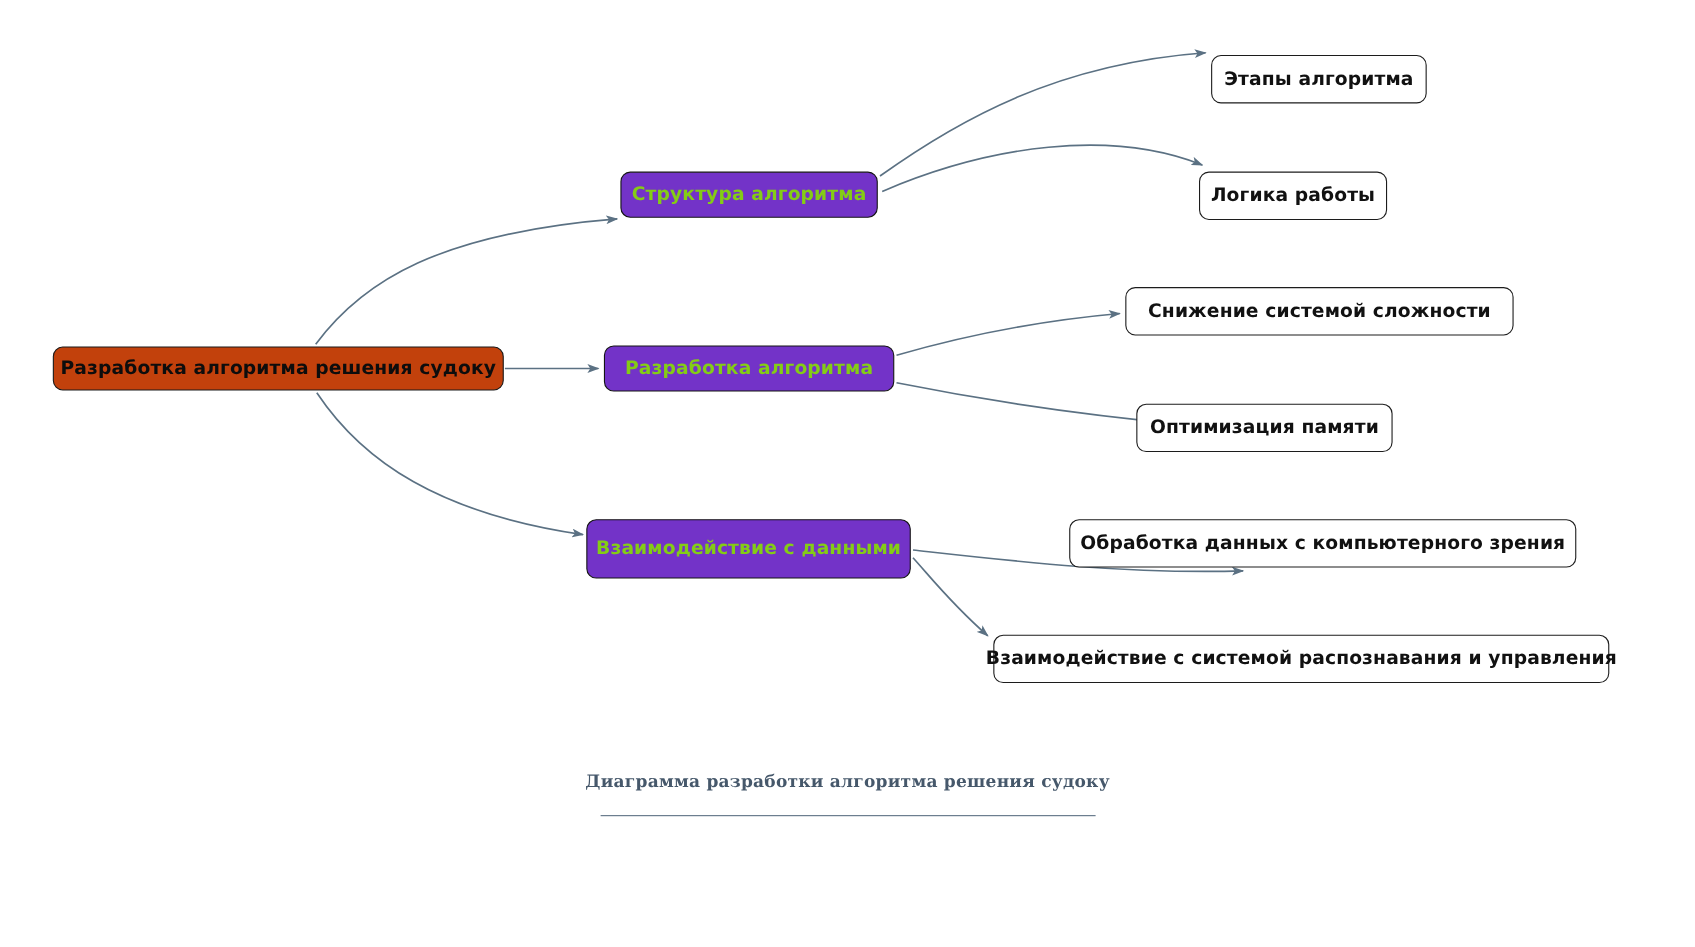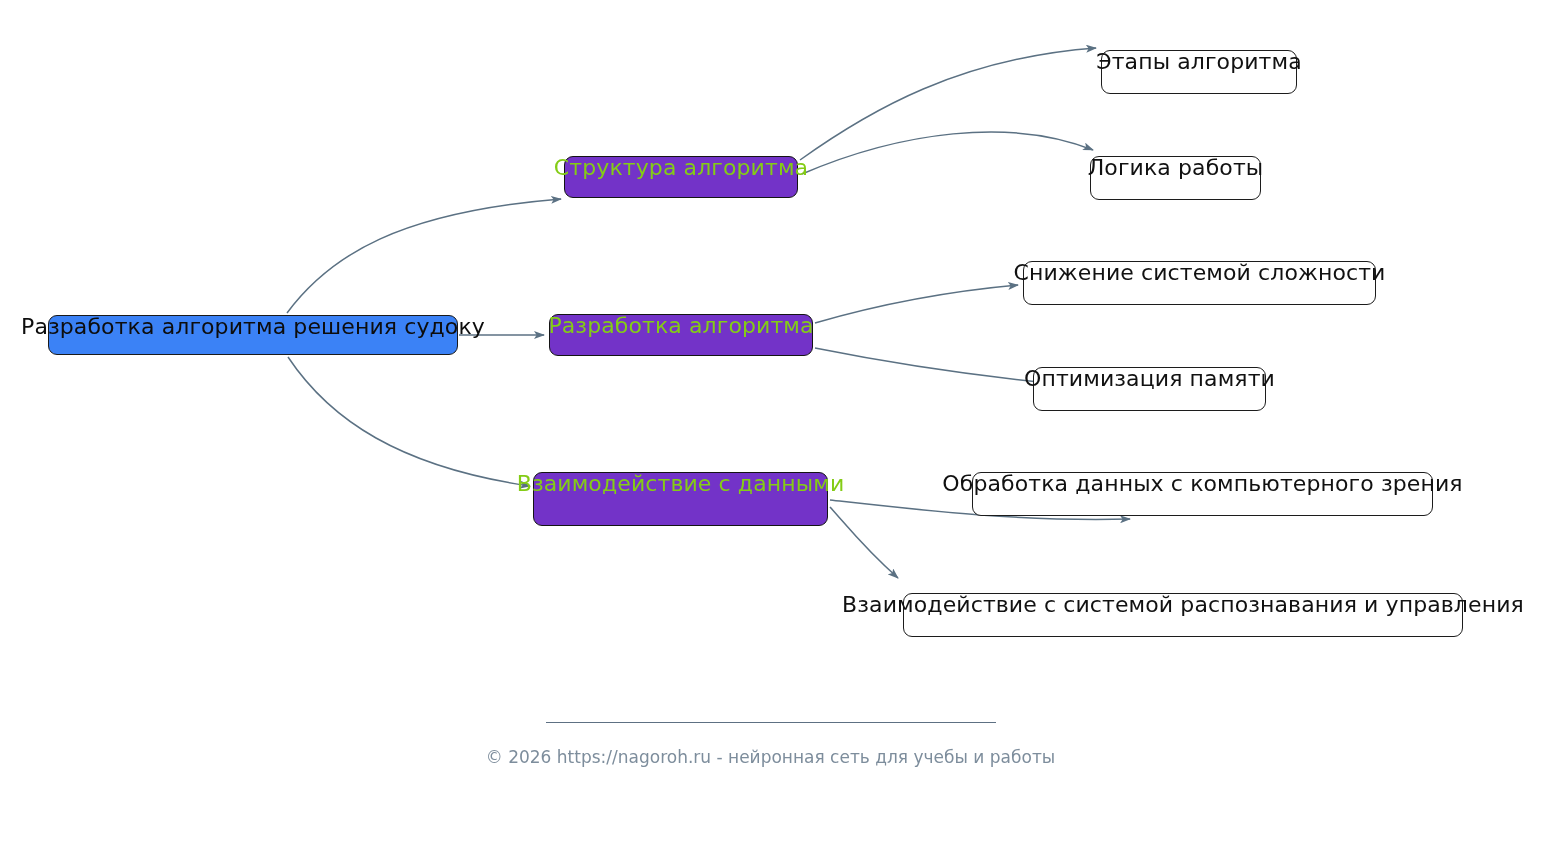--- a/index.html
+++ b/index.html
@@ -29,33 +29,35 @@
     top: 0;
     width: 1541px;
     height: 861px;
     pointer-events: none;
   }
 
   .node {
     position: absolute;
     box-sizing: border-box;
     display: flex;
+    align-items: center;
     justify-content: center;
     border-radius: 9px;
     white-space: nowrap;
-    font-size: 22px;
+    font-size: 17px;
     line-height: 1;
     letter-spacing: 0.1px;
     color: #111111;
     background: #ffffff;
     border: 1.4px solid #1c1c1c;
+    font-weight: bold;
   }
 
   .node-root {
-    background: #3b82f6;
+    background: #c2410c;
     border: 1.6px solid #1a1a1a;
     color: #0d0d0d;
   }
 
   .node-branch {
     background: #7333c8;
     border: 1.6px solid #141414;
     color: #84cc16;
   }
 
@@ -145,23 +147,23 @@
       </div>
       <div class="node node-leaf" style="left: 1023px; top: 261px; width: 353px; height: 44px;">
         <span class="node-label">Снижение системой сложности</span>
       </div>
       <div class="node node-leaf" style="left: 1033px; top: 367px; width: 233px; height: 44px;">
         <span class="node-label">Оптимизация памяти</span>
       </div>
       <div class="node node-leaf" style="left: 972px; top: 472px; width: 461px; height: 44px;">
         <span class="node-label">Обработка данных с компьютерного зрения</span>
       </div>
-      <div class="node node-leaf" style="left: 903px; top: 577px; width: 560px; height: 44px; margin-top: 16px;">
+      <div class="node node-leaf" style="left: 903px; top: 577px; width: 560px; height: 44px;">
         <span class="node-label">Взаимодействие с системой распознавания и управления</span>
       </div>
     </div>
 
 </div>
 
 <div id="footer">
+  <div id="footer-title">Диаграмма разработки алгоритма решения судоку</div>
   <div id="footer-divider"></div>
-  <div id="footer-copyright">© 2026 https://nagoroh.ru - нейронная сеть для учебы и работы</div>
 </div>
 
 </body></html>

